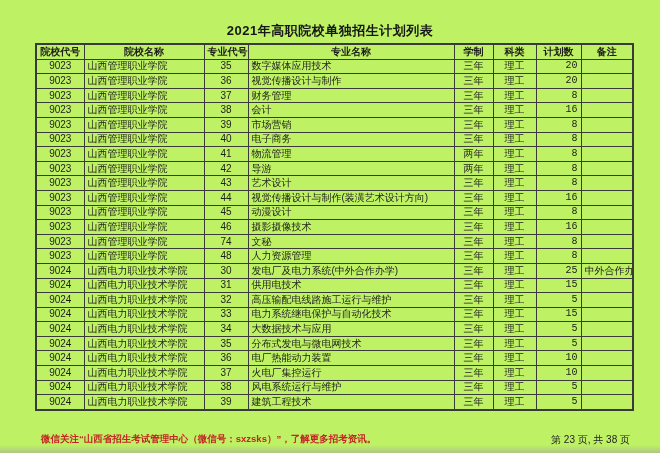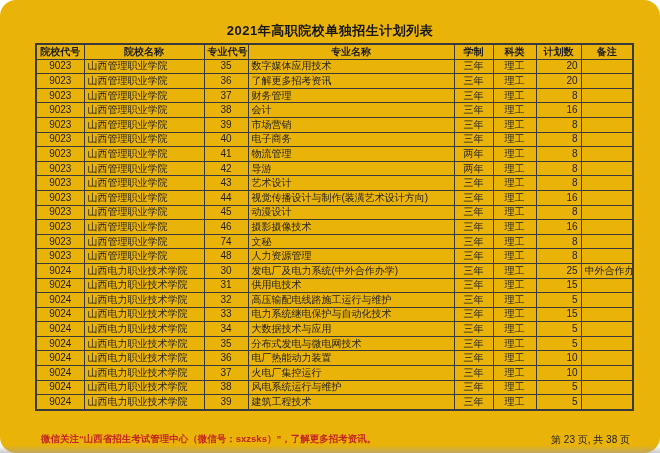--- a/index.html
+++ b/index.html
@@ -9,22 +9,21 @@
     height: 453px;
     background: #ffffff;
     font-family: "Liberation Sans", "DejaVu Sans", sans-serif;
     color: #1d1d1d;
     overflow: hidden;
     position: relative;
   }
   .page {
     position: absolute;
     inset: 0;
-    background: #eab308;
-    border-radius: 16px;
+    background: #bef264;
   }
   .doc-title {
     position: absolute;
     top: 22px;
     left: 0;
     width: 660px;
     text-align: center;
     font-size: 13px;
     font-weight: bold;
     color: #161616;
@@ -52,21 +51,21 @@
   table.plan-table th {
     font-weight: bold;
     text-align: center;
     border-top: 2px solid #3a3a3a;
   }
   table.plan-table tr:last-child td { border-bottom: 2px solid #3a3a3a; }
   table.plan-table th:first-child, table.plan-table td:first-child { border-left: 2px solid #3a3a3a; }
   table.plan-table th:last-child, table.plan-table td:last-child { border-right: 2px solid #3a3a3a; }
   td.al-c { text-align: center; }
   td.al-l { text-align: left; }
-  td.al-r { text-align: right; }
+  td.al-r { text-align: right; font-family: Liberation Mono, monospace; }
   .footer-left {
     position: absolute;
     left: 35px;
     top: 433px;
     font-size: 9.5px;
     font-weight: bold;
     white-space: nowrap;
   }
   .footer-right {
     position: absolute;
@@ -125,21 +124,21 @@
           <td class="al-l">数字媒体应用技术</td>
           <td class="al-c">三年</td>
           <td class="al-c">理工</td>
           <td class="al-r">20</td>
           <td class="al-l"></td>
         </tr>
         <tr>
           <td class="al-c">9023</td>
           <td class="al-l">山西管理职业学院</td>
           <td class="al-c">36</td>
-          <td class="al-l">了解更多招考资讯</td>
+          <td class="al-l">视觉传播设计与制作</td>
           <td class="al-c">三年</td>
           <td class="al-c">理工</td>
           <td class="al-r">20</td>
           <td class="al-l"></td>
         </tr>
         <tr>
           <td class="al-c">9023</td>
           <td class="al-l">山西管理职业学院</td>
           <td class="al-c">37</td>
           <td class="al-l">财务管理</td>

